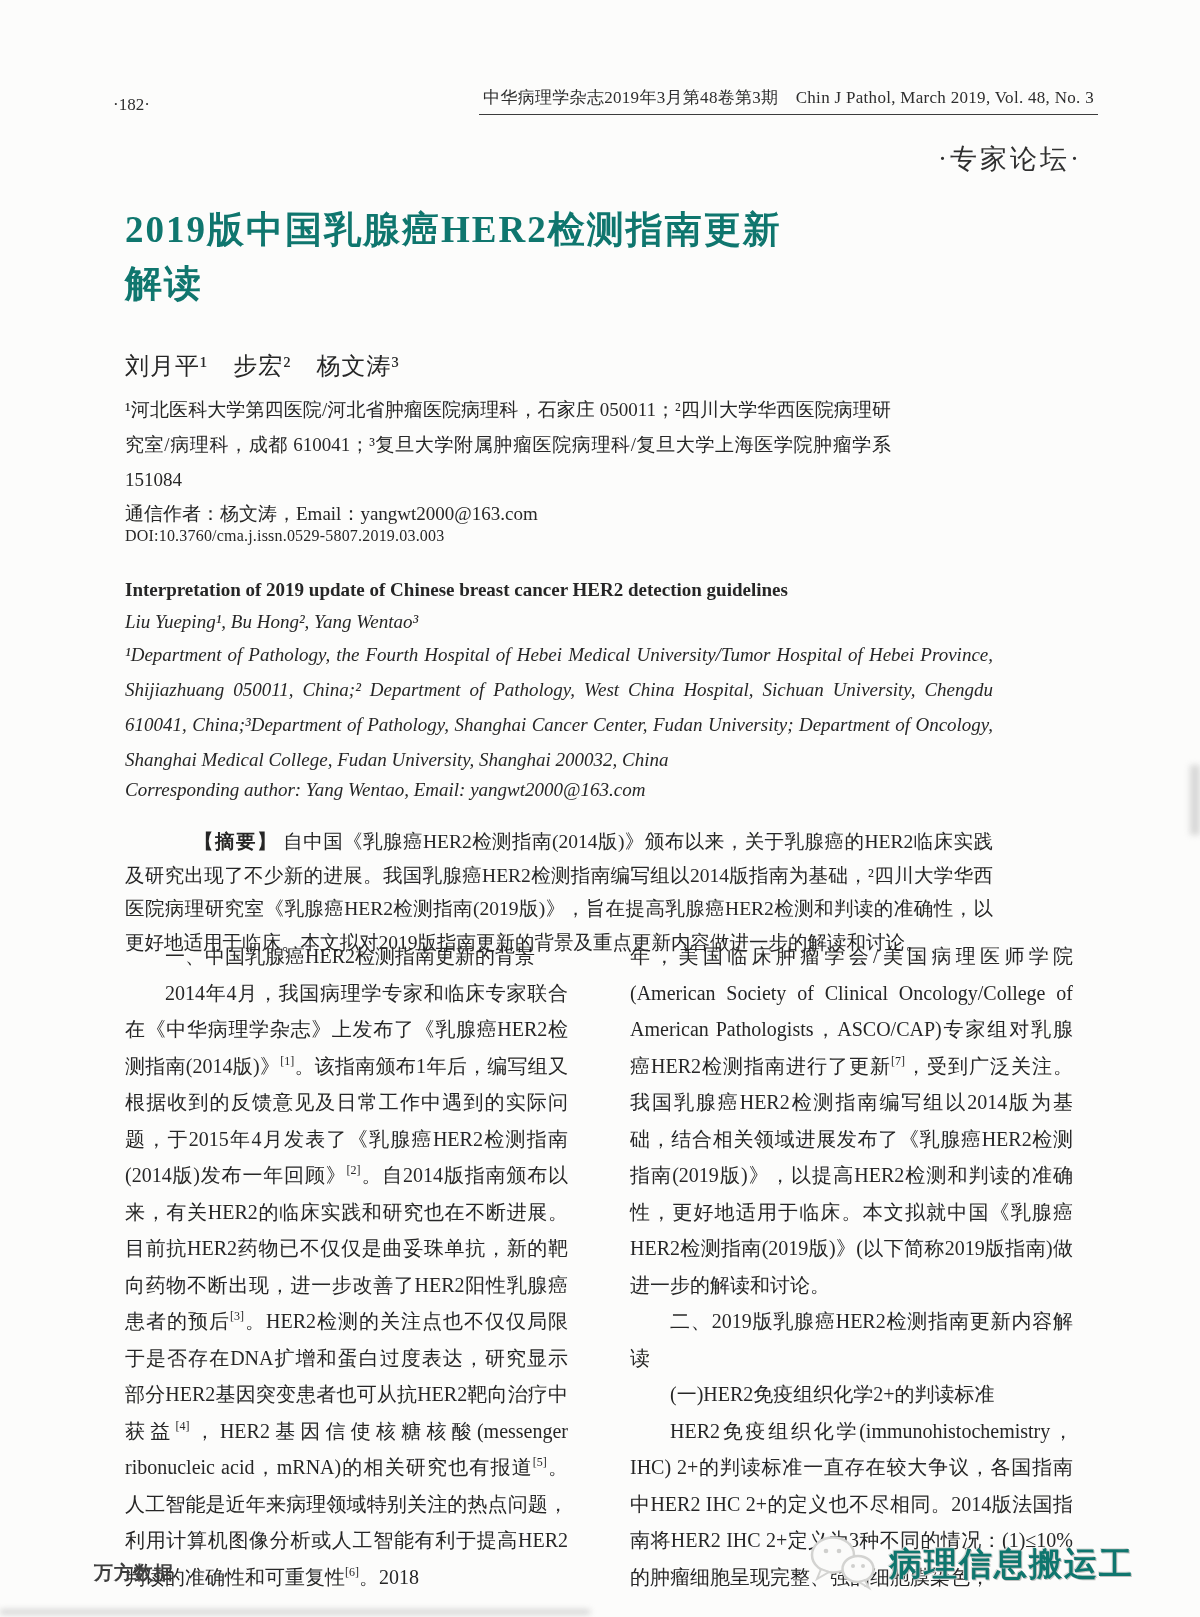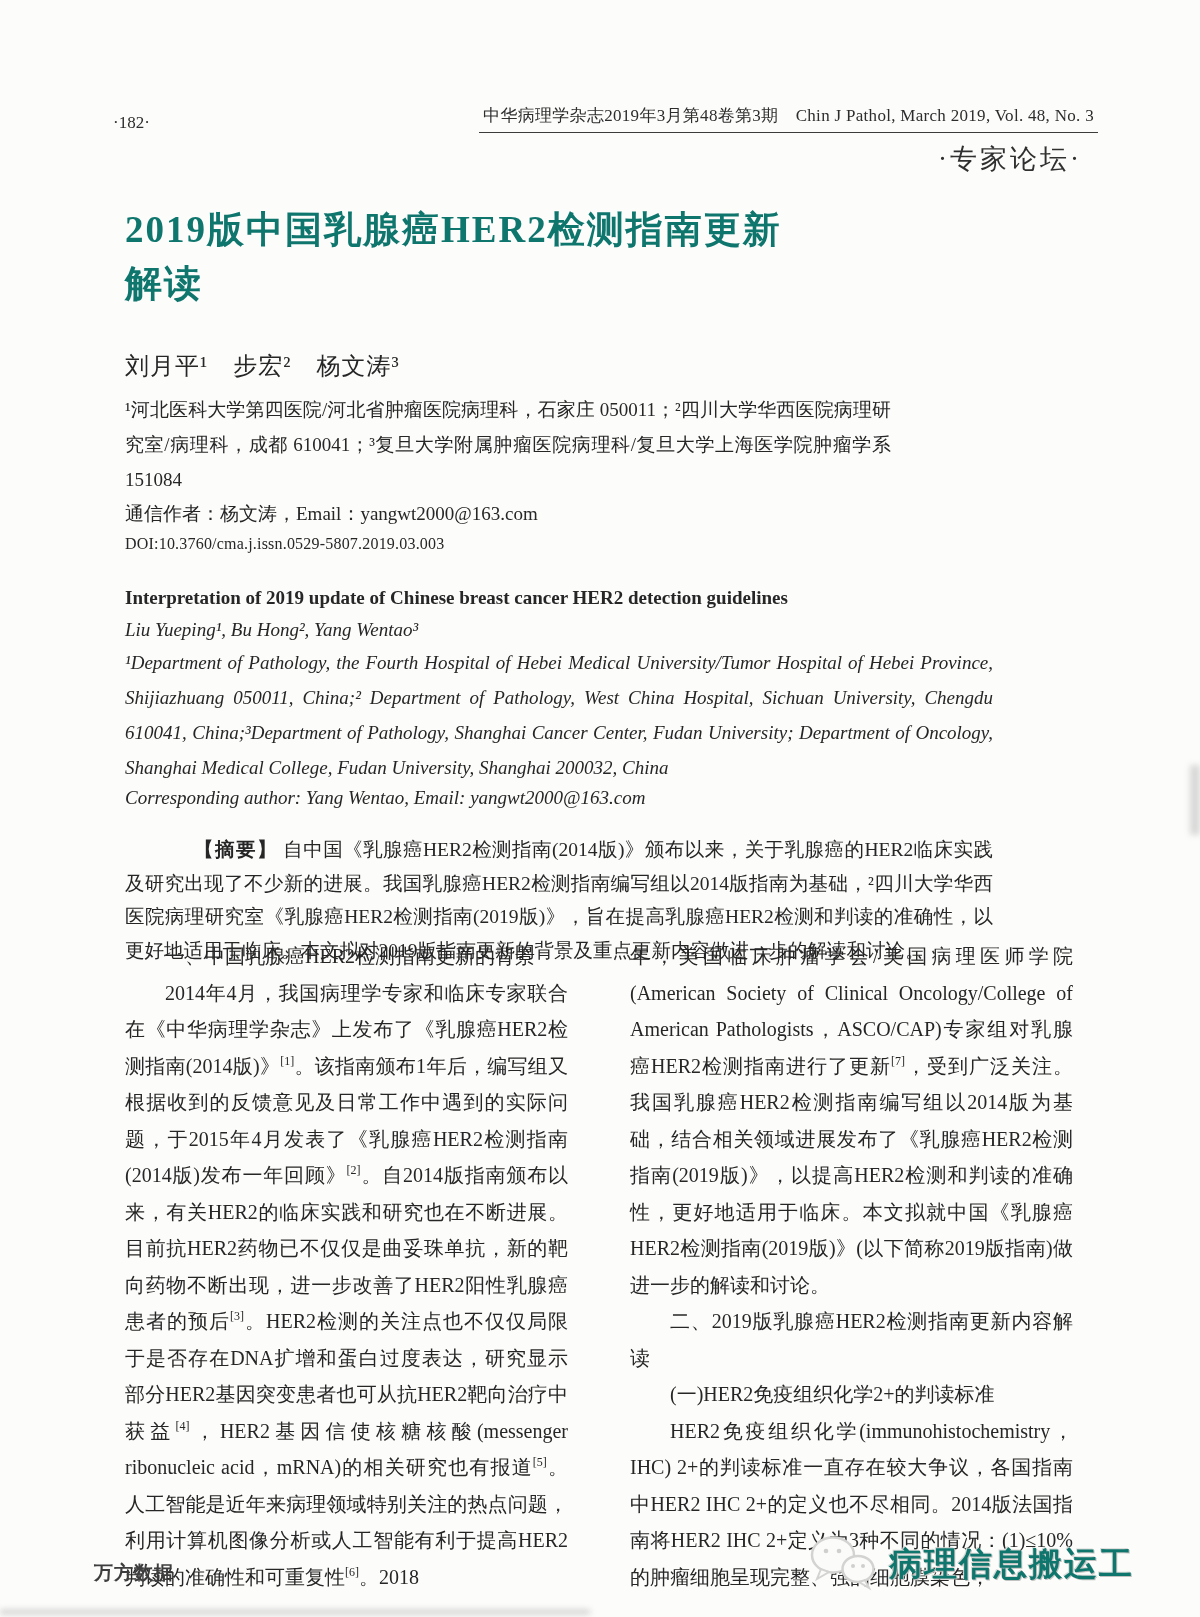--- a/index.html
+++ b/index.html
@@ -9,21 +9,21 @@
     margin:0 auto;
     background:#fcfcfb;
     overflow:hidden;
     color:#262626;
     font-family:"Liberation Serif","DejaVu Serif",serif;
   }
   
   .header-row{
     position:absolute;top:86px;left:113px;right:102px;
     display:flex;justify-content:space-between;align-items:flex-end;
-    font-size:17px;color:#2d2d2d;margin-top:18px;
+    font-size:17px;color:#2d2d2d;
   }
   .journal-line{
     border-bottom:1.5px solid #3c3c3c;
     padding:0 4px 5px 4px;
     letter-spacing:.3px;
   }
   .column-banner{
     position:absolute;top:141px;right:118px;
     font-size:27px;letter-spacing:3px;color:#303030;
   }
@@ -33,21 +33,21 @@
     font-size:37px;font-weight:bold;line-height:1.45;
     letter-spacing:2px;white-space:pre-line;color:#0f766e;
     margin:0;
   }
   .authors-cn{margin-top:40px;font-size:24px;letter-spacing:1px;}
   .affiliations-cn{
     margin-top:10px;width:766px;font-size:19px;line-height:35px;
     text-align:justify;
   }
   .corresponding-cn{margin-top:4px;font-size:19px;}
-  .doi-line{margin-top:8px;font-size:16px;letter-spacing:.2px;}
+  .doi-line{margin-top:0;font-size:16px;letter-spacing:.2px;}
   
   .english{margin-top:32px;width:868px;}
   .en-title{font-size:19px;font-weight:bold;line-height:26px;}
   .en-authors{margin-top:8px;font-size:19px;font-style:italic;}
   .en-affiliation{
     margin-top:4px;font-size:19px;font-style:italic;line-height:35px;
     text-align:justify;
   }
   .en-corresponding{margin-top:2px;font-size:19px;font-style:italic;}
   

